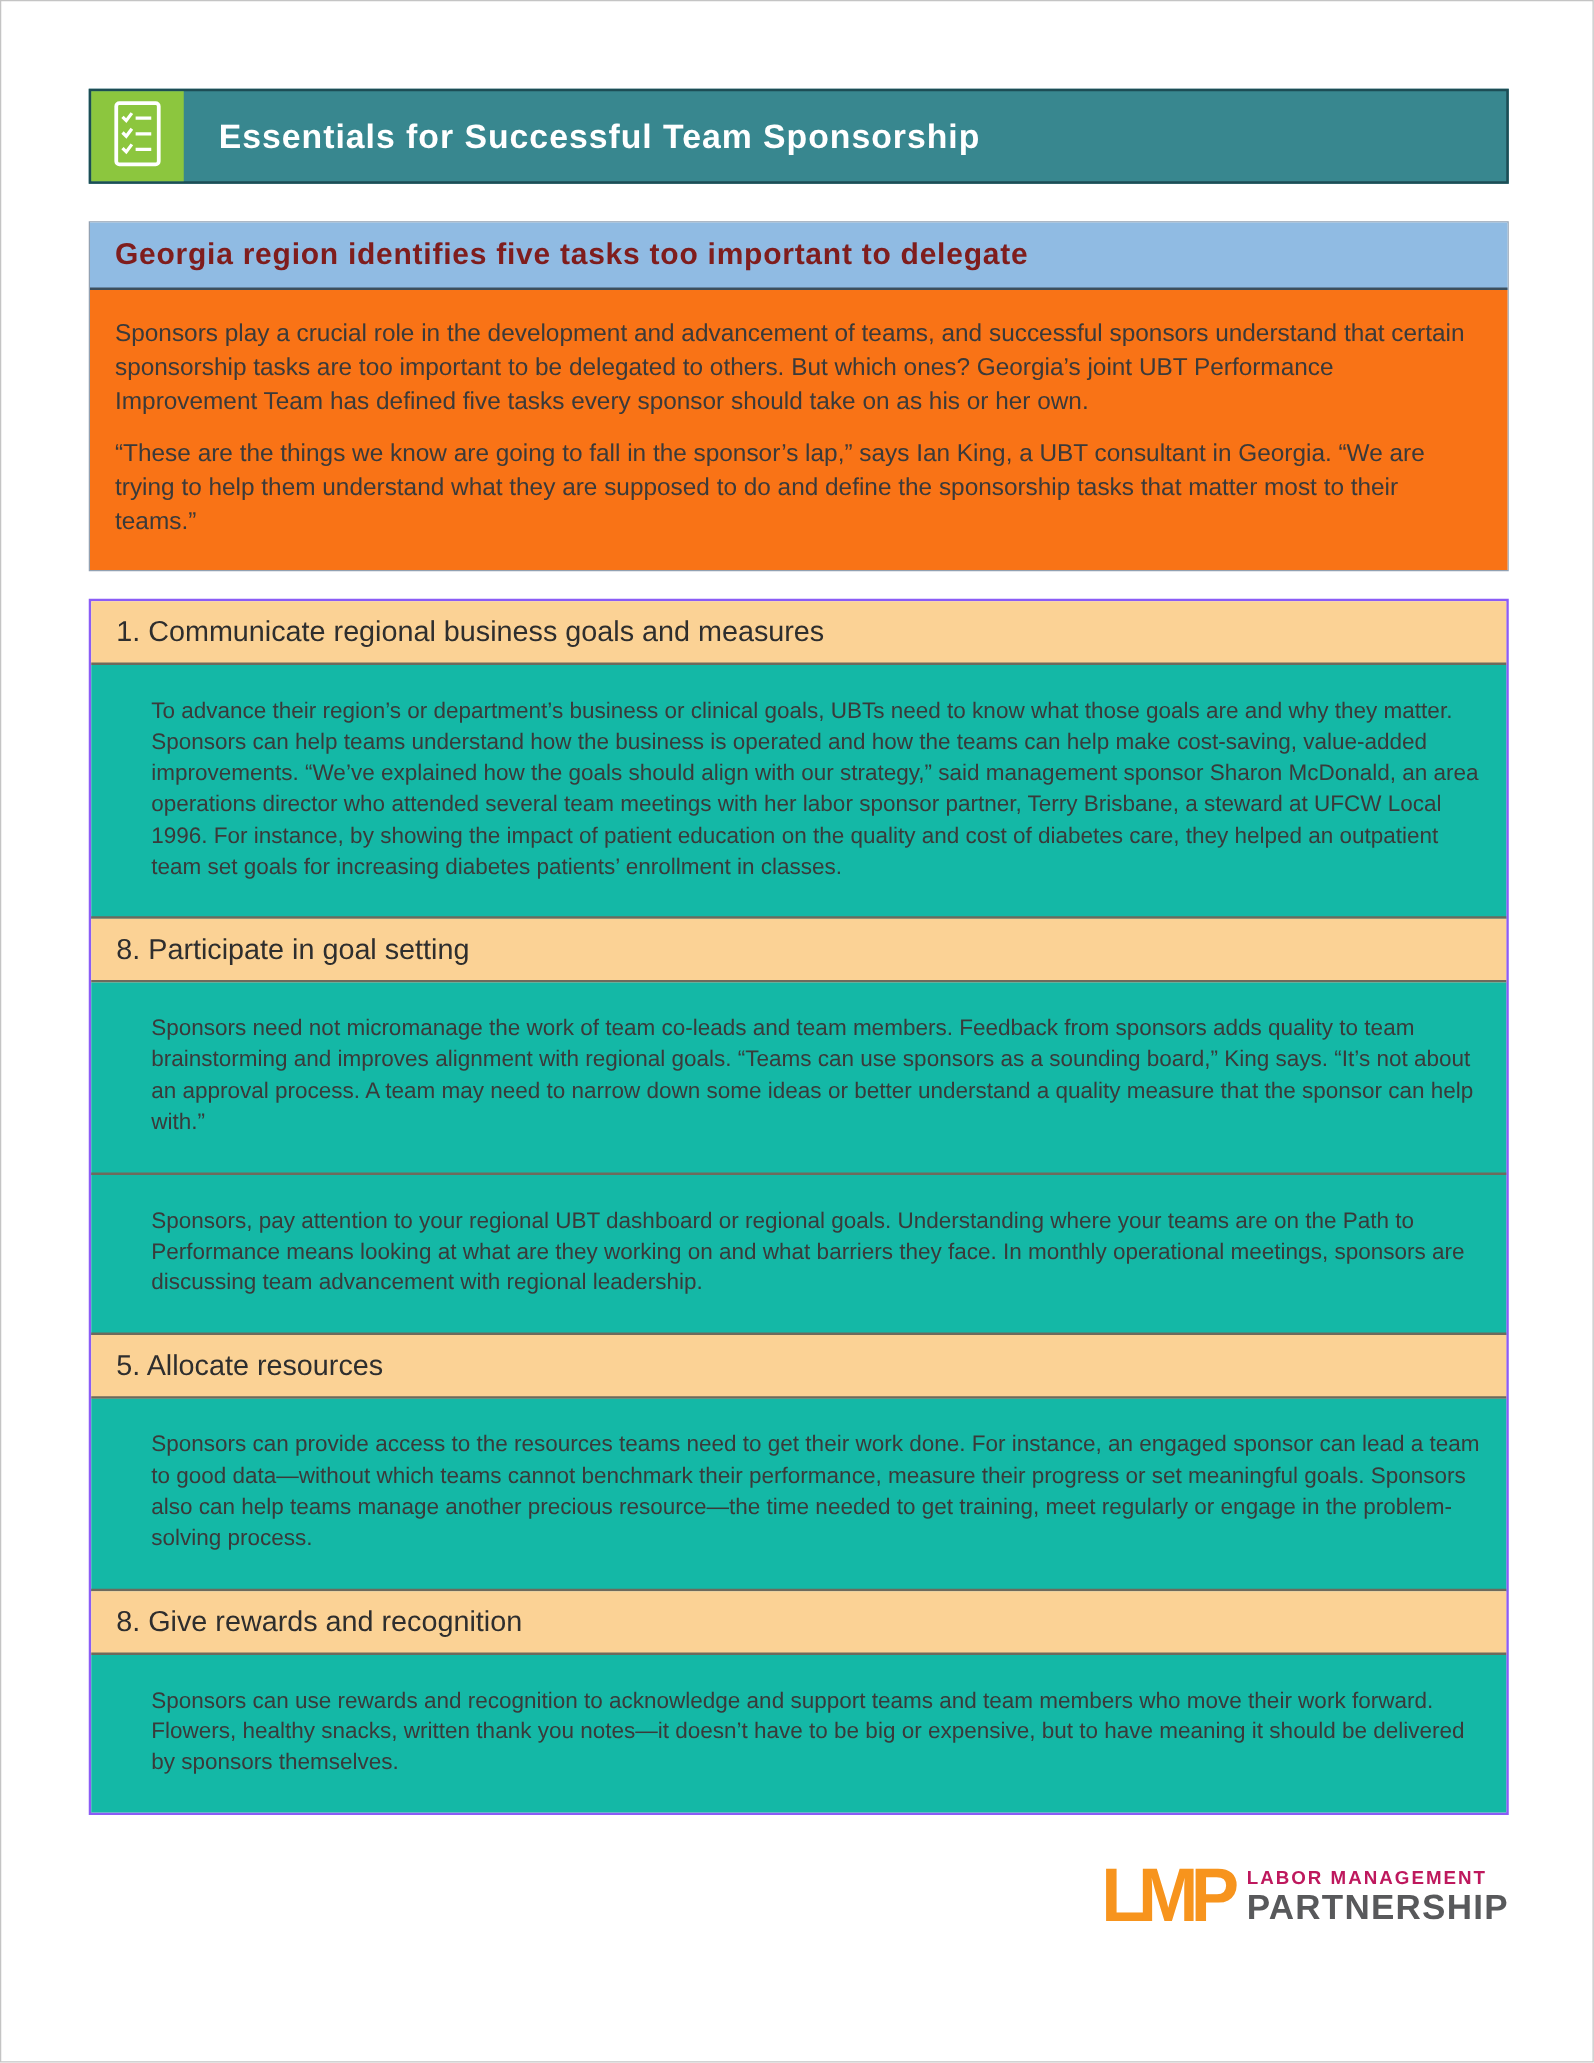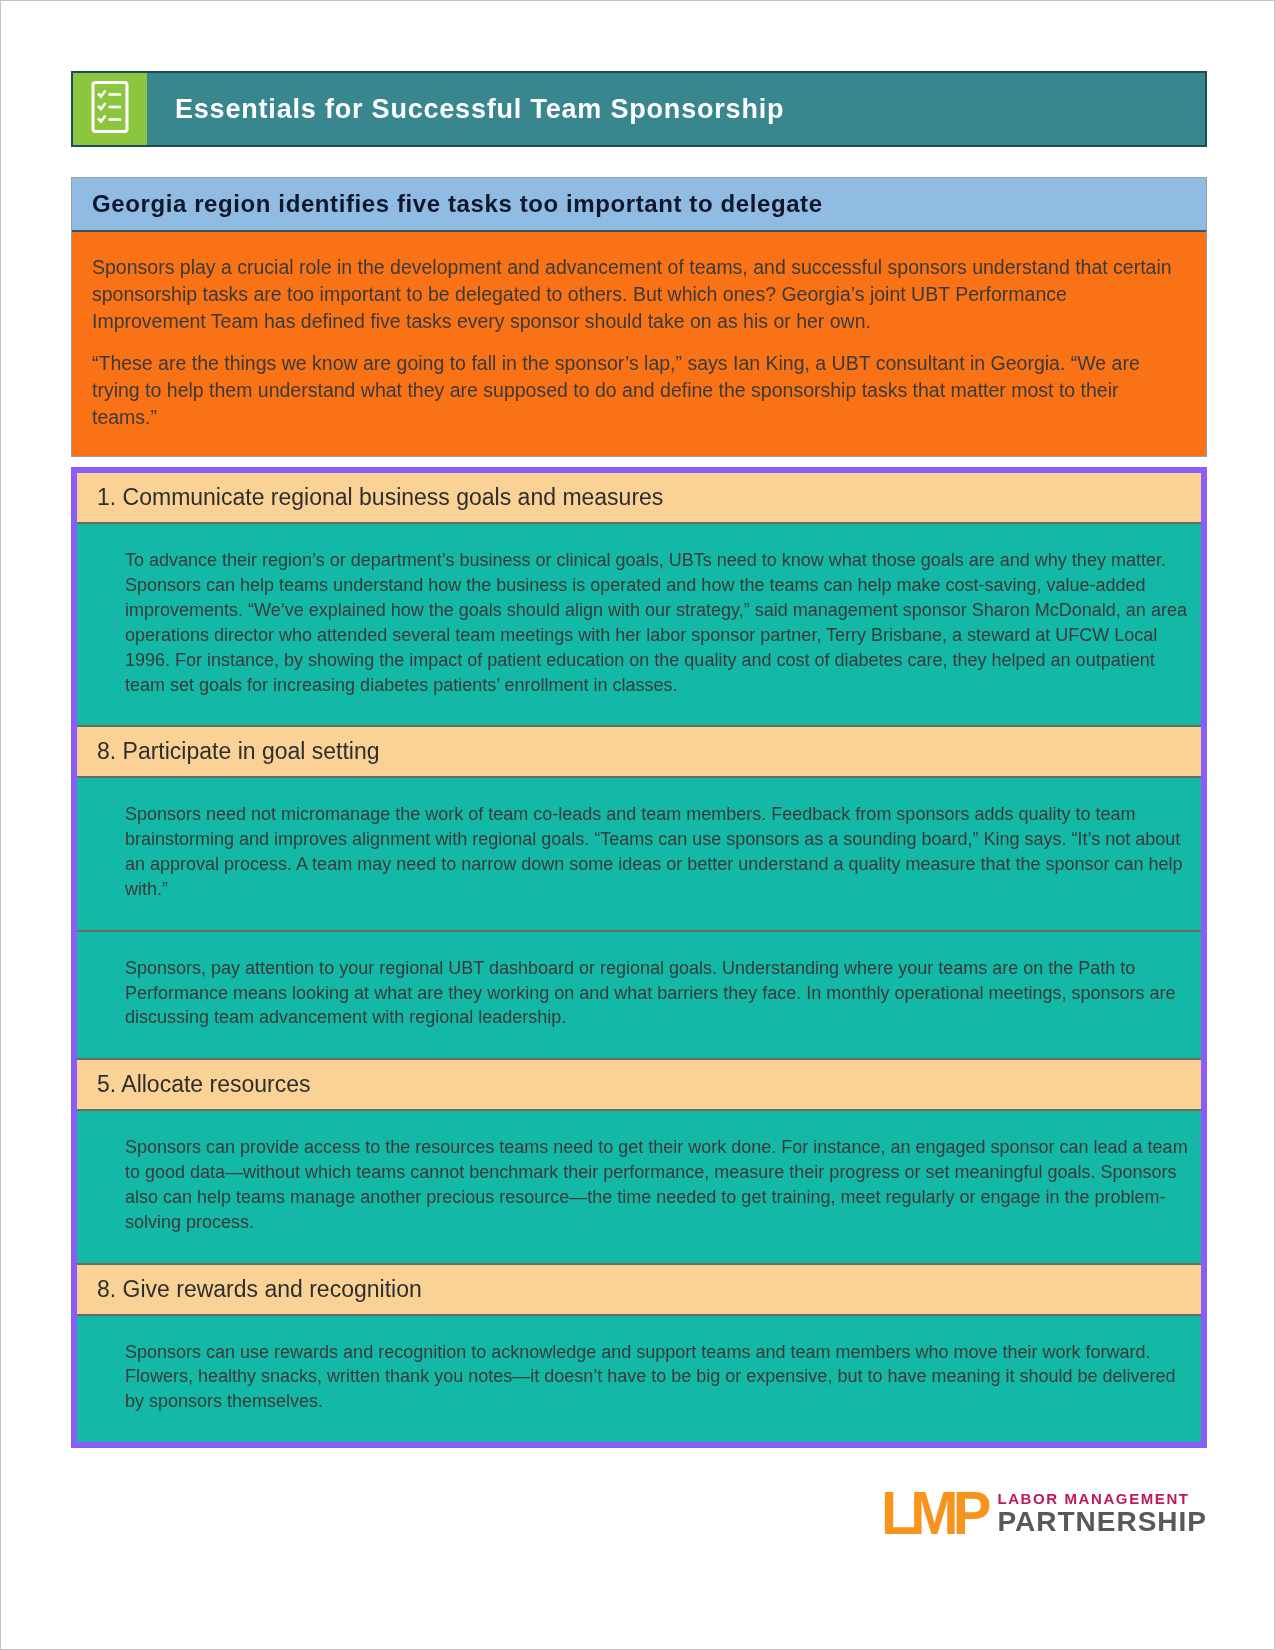--- a/index.html
+++ b/index.html
@@ -34,32 +34,32 @@
     align-self:center; padding-left:28px;
   }
 
   
   .intro-card { margin-top:30px; border:1px solid #92a1b2; }
   .intro-header {
     background:#90bbe3;
     border-bottom:2px solid #3c4f5e;
     padding:12px 20px;
     font-size:24px; font-weight:bold; letter-spacing:0.6px;
-    color:#0f172a;
+    color:#7f1d1d;
   }
   .intro-body {
     background:#f97316;
     padding:22px 22px 26px 20px;
     font-size:19.5px; line-height:1.38;
   }
   .intro-body p { margin:0 0 15px 0; }
   .intro-body p:last-child { margin-bottom:0; }
 
   
-  .sections-stack { margin-top:10px; border:6px solid #8b5cf6; }
+  .sections-stack { margin-top:22px; border:2px solid #8b5cf6; }
   .sections-stack > div { border-bottom:2px solid #6e6a5c; }
   .sections-stack > div:last-child { border-bottom:none; }
   .section-header {
     background:#fbd295;
     padding:11px 20px;
     font-size:23px; color:#2e2e2e;
   }
   .section-body {
     background:#14b8a6;
     padding:24px 12px 28px 48px;

